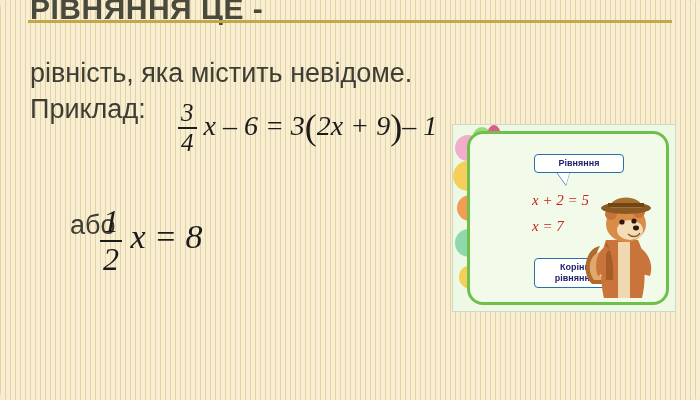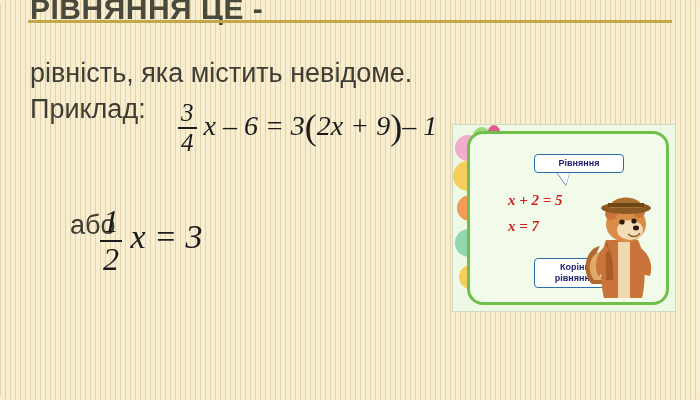--- a/index.html
+++ b/index.html
@@ -158,22 +158,23 @@
     border-top: 6px solid transparent;
     border-bottom: 6px solid transparent;
     border-left: 22px solid #ffffff;
     filter: drop-shadow(1px 0 0 #2b6ea8);
   }
   .pic-eq {
     position: absolute;
     color: #cc1f1f;
     font-family: "Liberation Serif", serif;
     font-style: italic;
-    font-weight: bold;
+    font-weight: normal;
     font-size: 15px;
+    margin-left: 24px;
   }
   #pic-eq1 { left: 38px; top: 58px; }
   #pic-eq2 { left: 38px; top: 84px; }
 
   
   #chip {
     position: absolute;
     right: 4px;
     top: 46px;
     width: 78px;
@@ -200,21 +201,21 @@
     </span>
     <span>x – 6 = 3</span><span class="big-paren">(</span><span>2x + 9</span><span class="big-paren">)</span><span>– 1</span>
   </div>
 
   <div class="math" id="formula2">
     <span class="frac">
       <span class="num">1</span>
       <span class="bar"></span>
       <span class="den">2</span>
     </span>
-    <span>x = 3</span>
+    <span>x = 8</span>
   </div>
 
   <div id="picture">
     <div class="bubbles">
       <div class="bubble" style="left:2px;  top:10px;  width:26px; height:26px; background:#f2a0c8;"></div>
       <div class="bubble" style="left:20px; top:2px;   width:18px; height:18px; background:#8fd36a;"></div>
       <div class="bubble" style="left:0px;  top:36px;  width:30px; height:30px; background:#f6c744;"></div>
       <div class="bubble" style="left:22px; top:34px;  width:20px; height:20px; background:#5fc7e8;"></div>
       <div class="bubble" style="left:4px;  top:70px;  width:26px; height:26px; background:#f28d3c;"></div>
       <div class="bubble" style="left:24px; top:70px;  width:16px; height:16px; background:#c78ce0;"></div>

